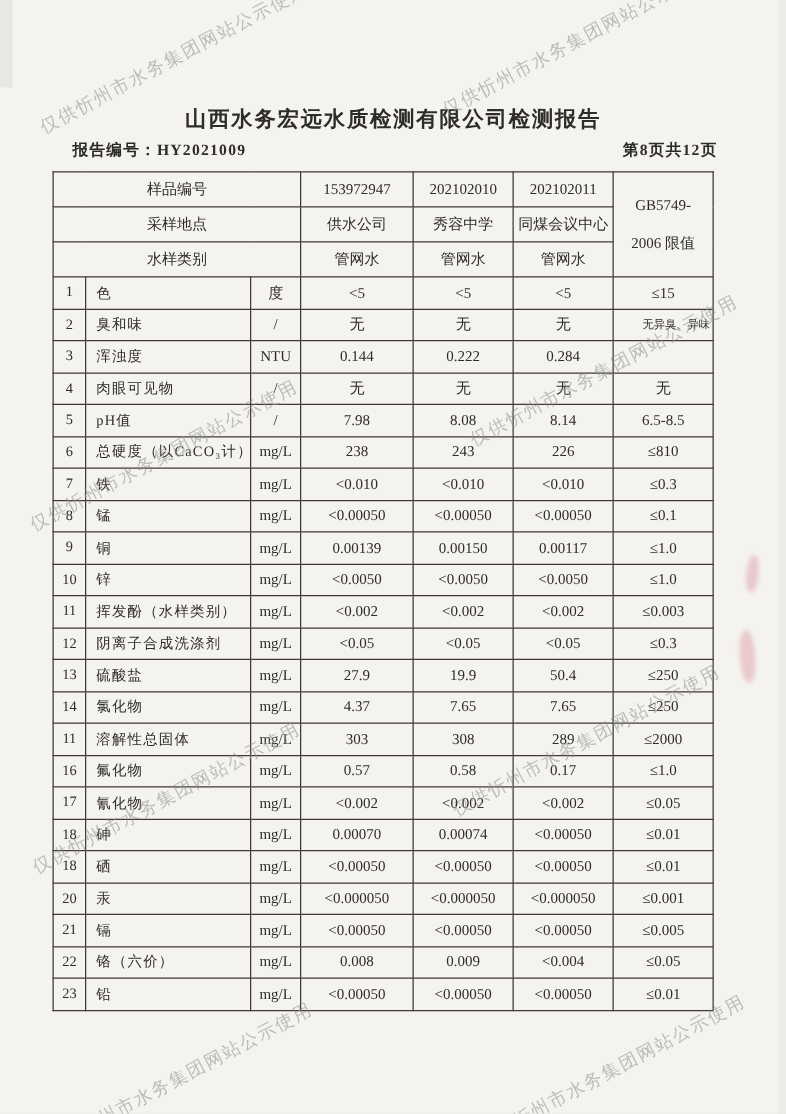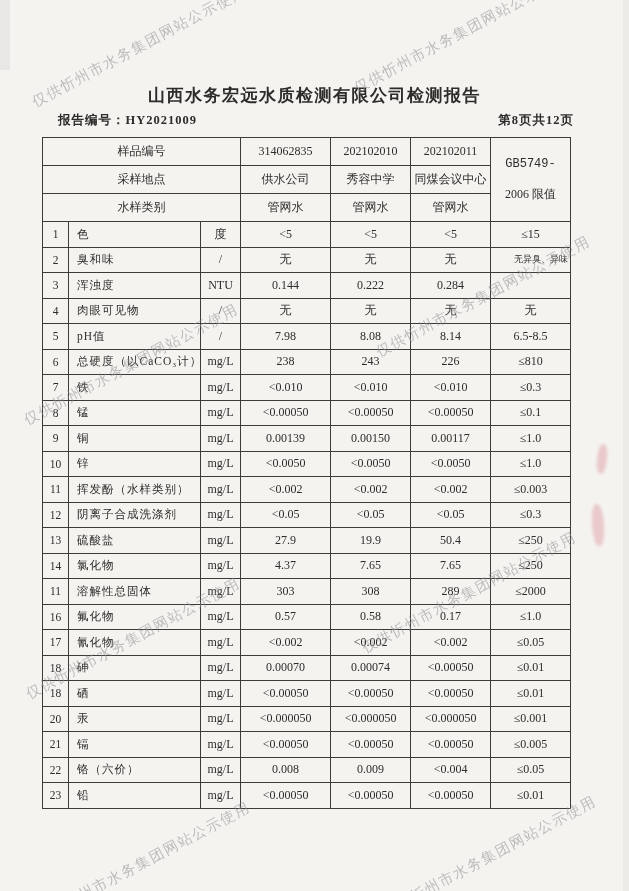--- a/index.html
+++ b/index.html
@@ -34,21 +34,21 @@
   .report th,.report td{
     border:1px solid var(--table-border);
     text-align:center; vertical-align:middle;
     padding:0 2px; font-weight:normal; white-space:nowrap; overflow:visible;
   }
   .report thead tr{height:28px;}
   .report tbody tr{height:25.5px;}
   td.cell-name{text-align:left; padding-left:8px; font-size:11.5px; letter-spacing:1px;}
   td.cell-no{font-size:11.5px;}
   .limit-head div{line-height:1.1;}
-  .limit-head .l1{margin-bottom:16px;font-family:Liberation Mono, monospace;}
+  .limit-head .l1{margin-bottom:16px;}
   .report tbody tr:nth-child(2) td:last-child{font-size:9px; letter-spacing:0;text-align:right;}
 
   .wm{
     position:absolute; width:262px; white-space:nowrap;
     transform:rotate(-28deg); transform-origin:center;
     font-family:"Liberation Sans", sans-serif;
     font-size:14.5px; letter-spacing:1.5px;
     color:var(--watermark-gray); opacity:.55;
     z-index:5; pointer-events:none;
   }
@@ -88,21 +88,21 @@
         <col style="width:132px">
         <col style="width:40px">
       <col style="width:90px">
         <col style="width:80px">
         <col style="width:80px">
         <col style="width:80px">
     </colgroup>
     <thead>
       <tr>
         <th colspan="3">样品编号</th>
-        <th>314062835</th>
+        <th>153972947</th>
         <th>202102010</th>
         <th>202102011</th>
         <th rowspan="3" class="limit-head">
           <div class="l1">GB5749-</div>
           <div class="l2">2006 限值</div>
         </th>
       </tr>
       <tr>
         <th colspan="3">采样地点</th>
         <th>供水公司</th>

